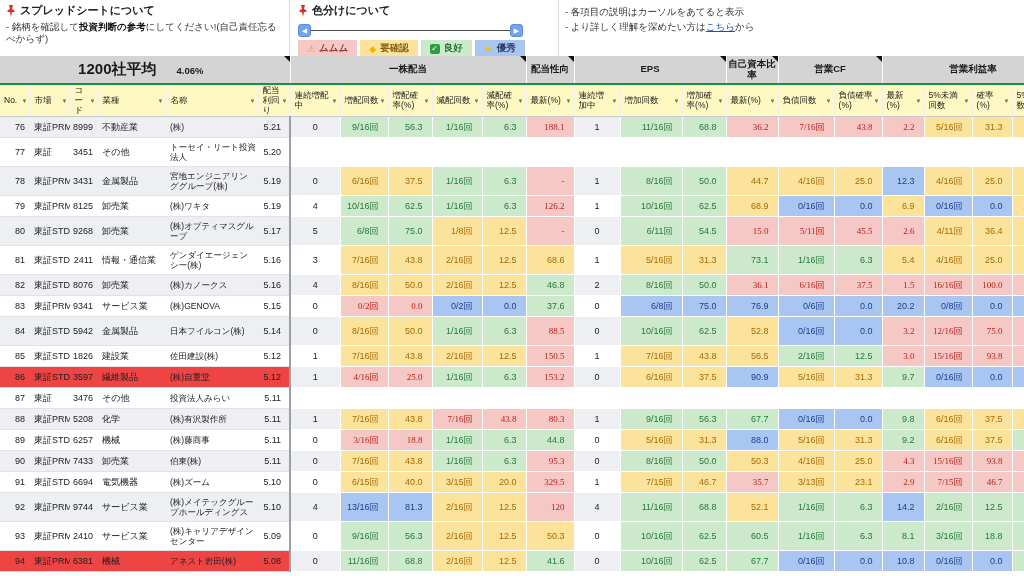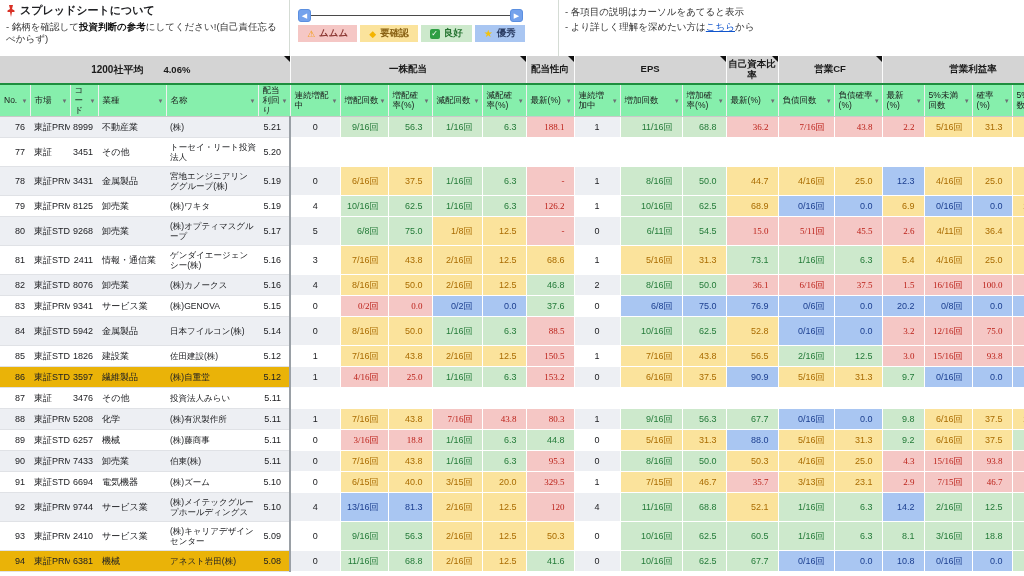--- a/index.html
+++ b/index.html
@@ -39,38 +39,38 @@
             color:#fff; font-size:8px; line-height:10px; text-align:center; }
   
   #tablewrap { position:absolute; left:0; top:56px; width:1042px; }
   table { border-collapse:collapse; table-layout:fixed; width:1042px; }
   th, td { overflow:hidden; white-space:nowrap; }
   
   tr.grow th { height:28px; background:#d4d4d4; font-size:9.5px; font-weight:bold; color:#1a1a1a;
                text-align:center; position:relative; border-right:1px solid #fbfbfb;
                border-bottom:2px solid #1e8e3e; white-space:normal; line-height:1.1; }
   th.sumcell { text-align:right; padding-right:8px; }
-  th.sumcell .sumlabel { font-weight:bold; font-size:10px; margin-right:20px; }
+  th.sumcell .sumlabel { font-weight:bold; font-size:15px; margin-right:20px; }
   th.sumcell .sumvalue { font-weight:bold; font-size:9.5px; }
   .corner { position:absolute; top:0; right:0; width:0; height:0;
             border-top:6px solid #111; border-left:6px solid transparent; }
   
-  tr.hrow th { height:32px; background:#86efac; font-size:8.5px; font-weight:normal; color:#1a1a1a;
+  tr.hrow th { height:32px; background:#fef9c3; font-size:8.5px; font-weight:normal; color:#1a1a1a;
                border-right:1px solid #f0f0f0; border-bottom:1px solid #c9c9c9; padding:1px 2px 1px 4px;
                vertical-align:middle; }
   .hflex { display:flex; align-items:center; justify-content:space-between; gap:1px; }
   .hlabel { white-space:normal; line-height:1.15; text-align:left; }
   .ficon { color:#6b6f74; font-size:6px; flex:0 0 auto; cursor:pointer; }
   
   tbody tr { height:21px; }
   tbody tr.tall { height:29px; }
   td { font-size:9px; vertical-align:middle; padding:0 2px; }
   td.left { border-bottom:1px solid #e0e2e6; background:#fff; }
   tr.band td.left { background:#edeff3; }
-  tr.selected td.left { background:#eab308; }
+  tr.selected td.left { background:#ef4444; }
   td.rcell { border-right:1px solid #fff; border-bottom:1px solid #fff; background:#fff; text-align:right; padding-right:9px; }
   tr.band td.rcell.plain { background:#edeff3; }
   td.rcell.cent { text-align:center; padding-right:2px; }
   td.p { background:#f5c7c5; color:#bb2018;font-family:Liberation Serif, serif; }
   td.y { background:#fbe39c; color:#a96b00; }
   td.g { background:#cde9cc; color:#237a38; }
   td.b { background:#a9c6f2; color:#1b3e8f; }
   td.ta-r { text-align:right; padding-right:5px; }
   td.ta-l { text-align:left; padding-left:4px; }
   td.name { font-size:8.5px; line-height:10px; white-space:normal; padding-left:4px; }
@@ -90,20 +90,26 @@
       <div class="ititle">
         <svg width="10" height="12" viewBox="0 0 10 12">
             <path d="M3 0h4L6 4l2.5 1.5V7H6l-1 5-1-5H1.5V5.5L4 4z" fill="#d93025"></path>
           </svg>
         <span>スプレッドシートについて</span>
       </div>
       <div class="iline"><span>- 銘柄を確認して</span><b>投資判断の参考</b><span>にしてください!(自己責任忘るべからず)</span></div>
     </div>
 
     <div class="iblock" style="left:298px; width:345px;">
+      <div class="ititle">
+        <svg width="10" height="12" viewBox="0 0 10 12">
+            <path d="M3 0h4L6 4l2.5 1.5V7H6l-1 5-1-5H1.5V5.5L4 4z" fill="#d93025"></path>
+          </svg>
+        <span>色分けについて</span>
+      </div>
       <div class="slider">
         <span class="track"></span>
         <span class="sbtn left">◀</span>
         <span class="sbtn right">▶</span>
       </div>
       <div id="legend">
           <span class="chip pink">
             <span class="warn-ic">⚠</span>
             <span>ムムム</span>
           </span>

